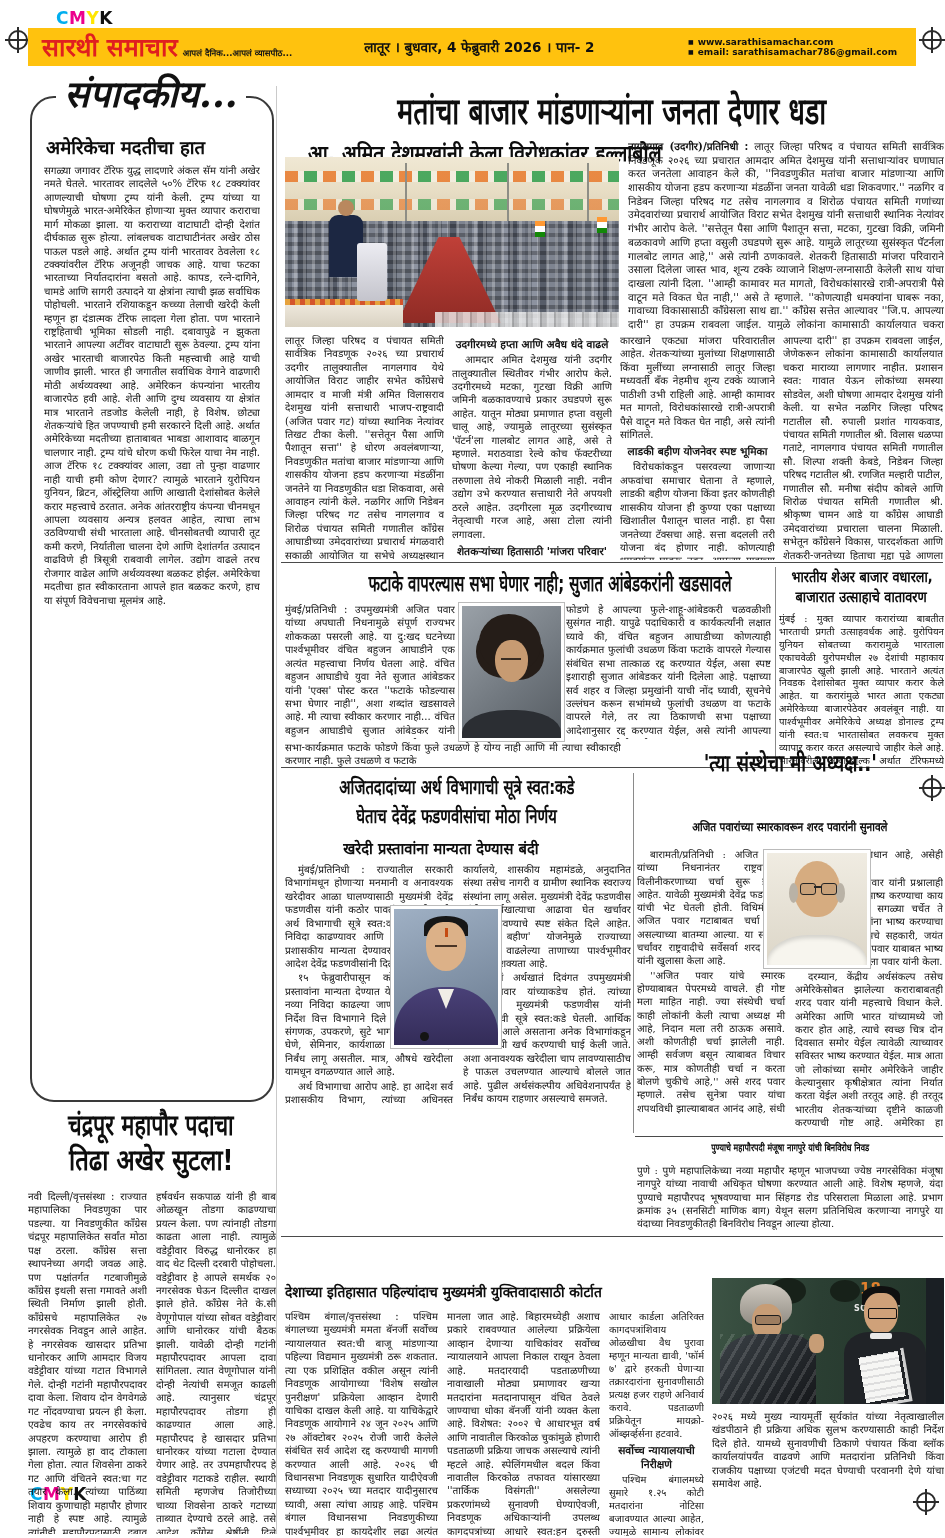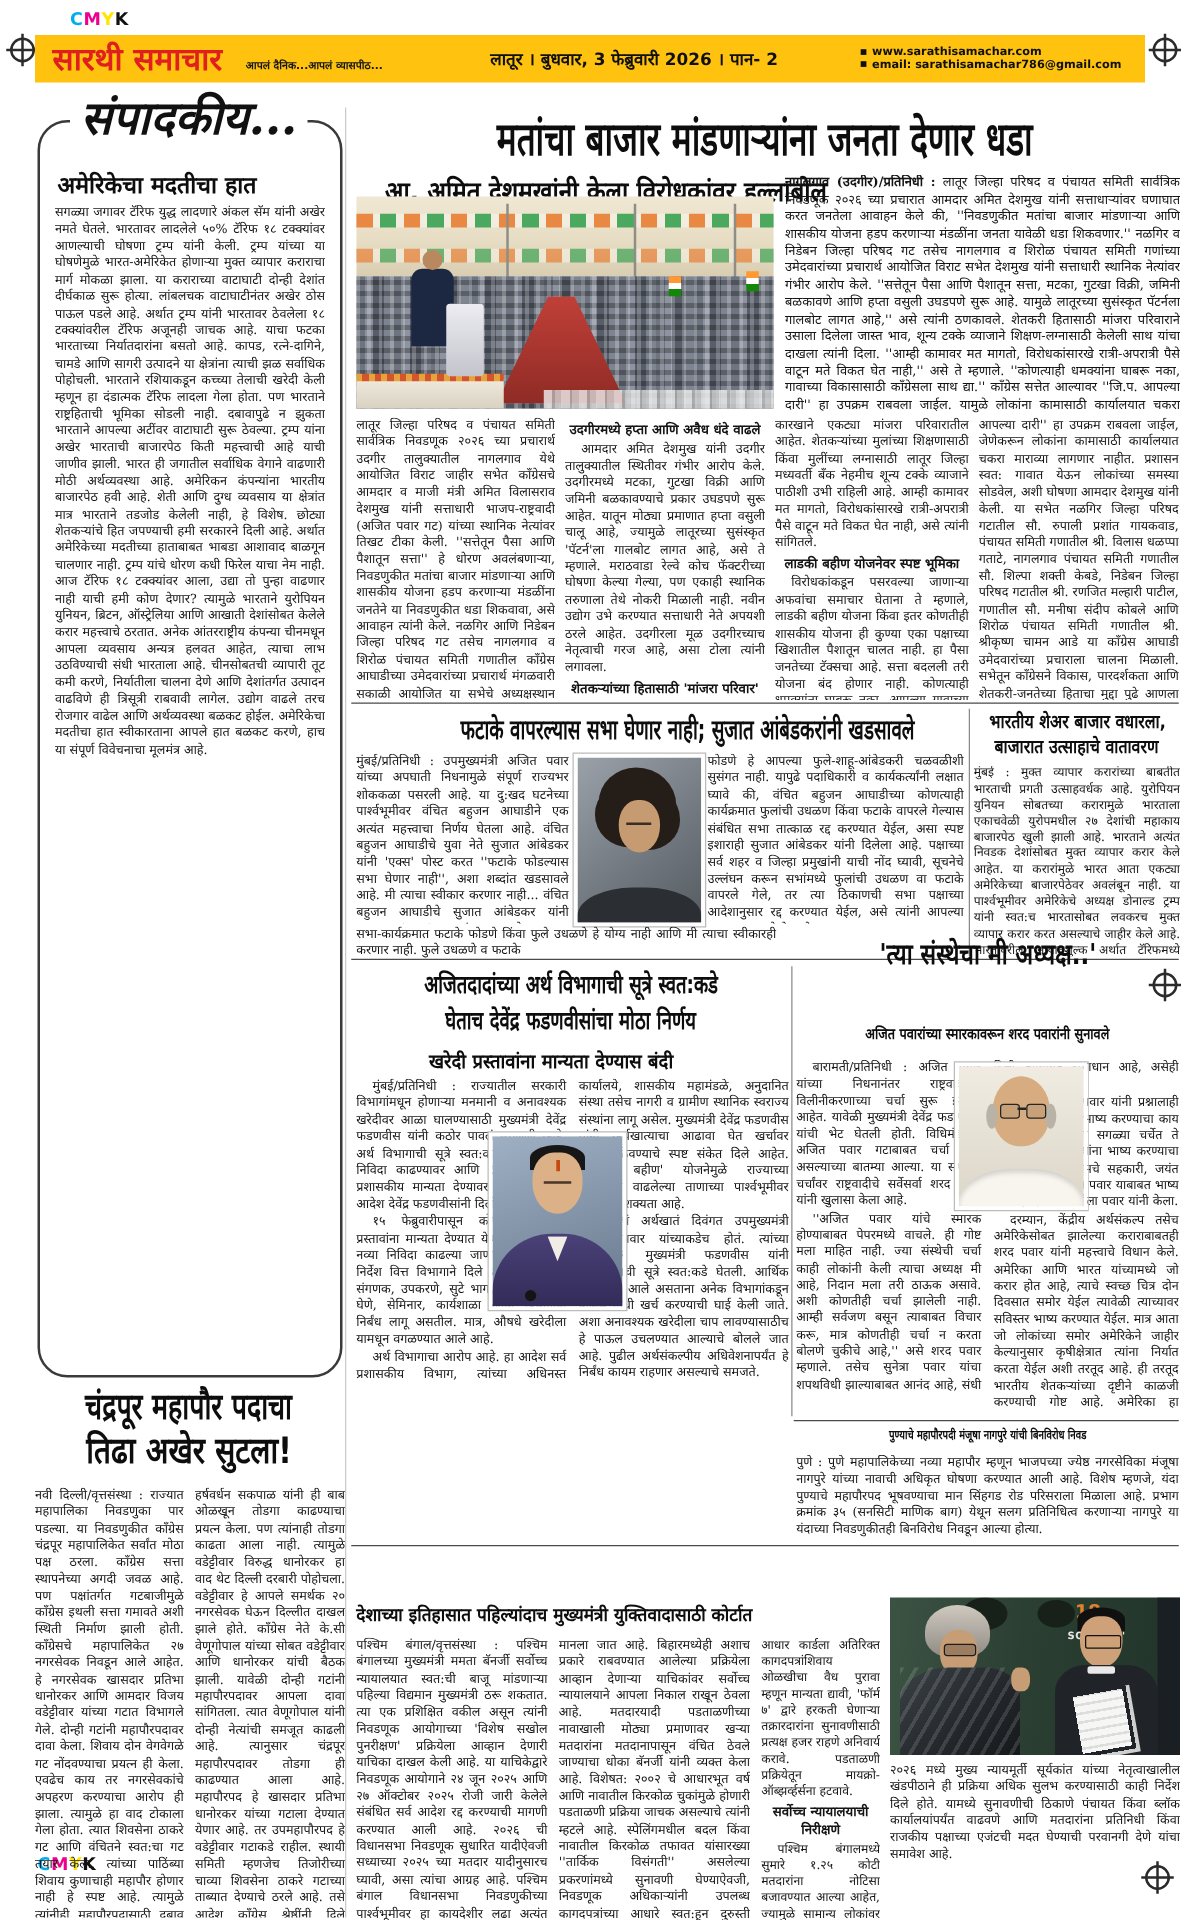--- a/index.html
+++ b/index.html
@@ -12,24 +12,24 @@
   .bodytxt{font-size:10.1px;line-height:1.33;text-align:justify;overflow:hidden;color:#141414;}
   .bodytxt p{margin:0 0 1px 0;text-indent:13px;}
   .subh4{font-family:"DejaVu Sans", sans-serif;font-weight:800;font-size:10.6px;text-align:center;
          margin:3px 0 2px 0;text-indent:0;}
   .rule{background:#4a4a4a;}
   .vrule{background:#8a8a8a;}
   
   .regmark{width:16px;height:16px;border:2px solid #2b2b2b;border-radius:50%;}
   .regmark::before{content:"";position:absolute;left:50%;top:-5px;bottom:-5px;width:2px;background:#2b2b2b;transform:translateX(-50%);}
   .regmark::after{content:"";position:absolute;top:50%;left:-5px;right:-5px;height:2px;background:#2b2b2b;transform:translateY(-50%);}
-  .cmyk{font-family:"DejaVu Sans", sans-serif;font-weight:700;font-size:14px;letter-spacing:.5px;}
+  .cmyk{font-family:"DejaVu Sans", sans-serif;font-weight:700;font-size:17px;letter-spacing:.5px;}
   .cmyk .c{color:#00aeef}.cmyk .m{color:#ec008c}.cmyk .y{color:#ffe600}.cmyk .k{color:#111}
   
-  .masthead{left:28px;top:28px;width:888px;height:38px;background:#ffc20e;display:flex;align-items:center;gap:14px;}
+  .masthead{left:28px;top:28px;width:888px;height:38px;background:#ffc20e;display:flex;align-items:center;}
   .np{font-family:"DejaVu Serif", serif;font-weight:800;font-size:25px;color:#e01f1f;margin-left:14px;line-height:1;}
   .tagline{font-family:"DejaVu Sans", sans-serif;font-weight:700;font-size:8.5px;color:#161616;margin-left:5px;margin-top:10px;}
   .dateline{font-family:"DejaVu Sans", sans-serif;font-weight:700;font-size:13.5px;color:#101010;margin-left:72px;white-space:nowrap;}
   .contact{margin-left:auto;margin-right:12px;width:216px;font-family:"DejaVu Sans", sans-serif;font-weight:700;font-size:9px;color:#101010;}
   .contact .row{display:flex;align-items:center;gap:4px;white-space:nowrap;}
   .contact .sep{height:1.5px;background:#111;margin:1.5px 0;}
   .contact .sq{font-size:6px;line-height:1;}
   
   .edbox{left:30px;top:96px;width:240px;height:1002px;border:2.5px solid #3a3a3a;border-radius:24px;}
   .edtitle{left:56px;top:70px;width:190px;height:52px;background:#fff;z-index:2;text-align:center;
@@ -111,21 +111,21 @@
     <span class="c">C</span><span class="m">M</span><span class="y">Y</span><span class="k">K</span>
   </div>
   <div class="abs regmark" style="left:8px;top:30px;"></div>
   <div class="abs regmark" style="left:922px;top:30px;"></div>
   <div class="abs regmark" style="left:922px;top:778px;"></div>
   <div class="abs regmark" style="left:916px;top:1492px;"></div>
 
   <div class="abs masthead">
     <span class="np">सारथी समाचार</span>
     <span class="tagline">आपलं दैनिक...आपलं व्यासपीठ...</span>
-    <span class="dateline">लातूर । बुधवार, 3 फेब्रुवारी  2026 । पान- 2</span>
+    <span class="dateline">लातूर । बुधवार, 4 फेब्रुवारी  2026 । पान- 2</span>
     <span class="contact">
       <span class="row">
           <span class="sq">■</span>
           <span>www.sarathisamachar.com</span>
         </span>
       <span class="sep"></span>
       <span class="row">
           <span class="sq">■</span>
           <span>email: sarathisamachar786@gmail.com</span>
         </span>

